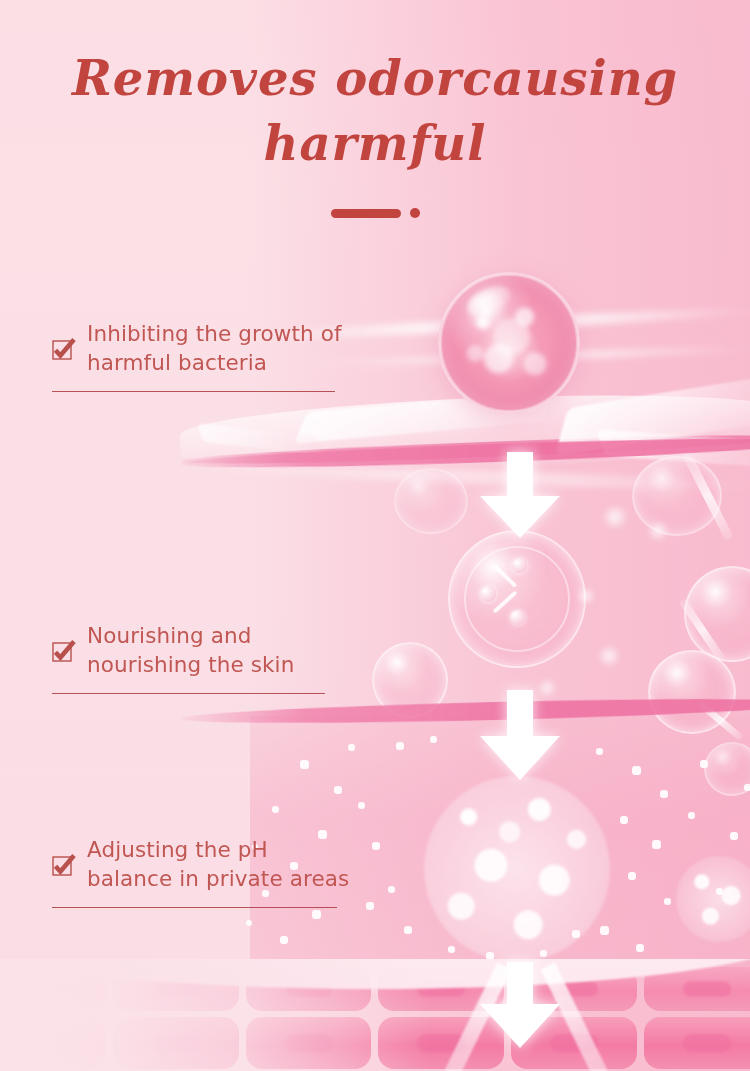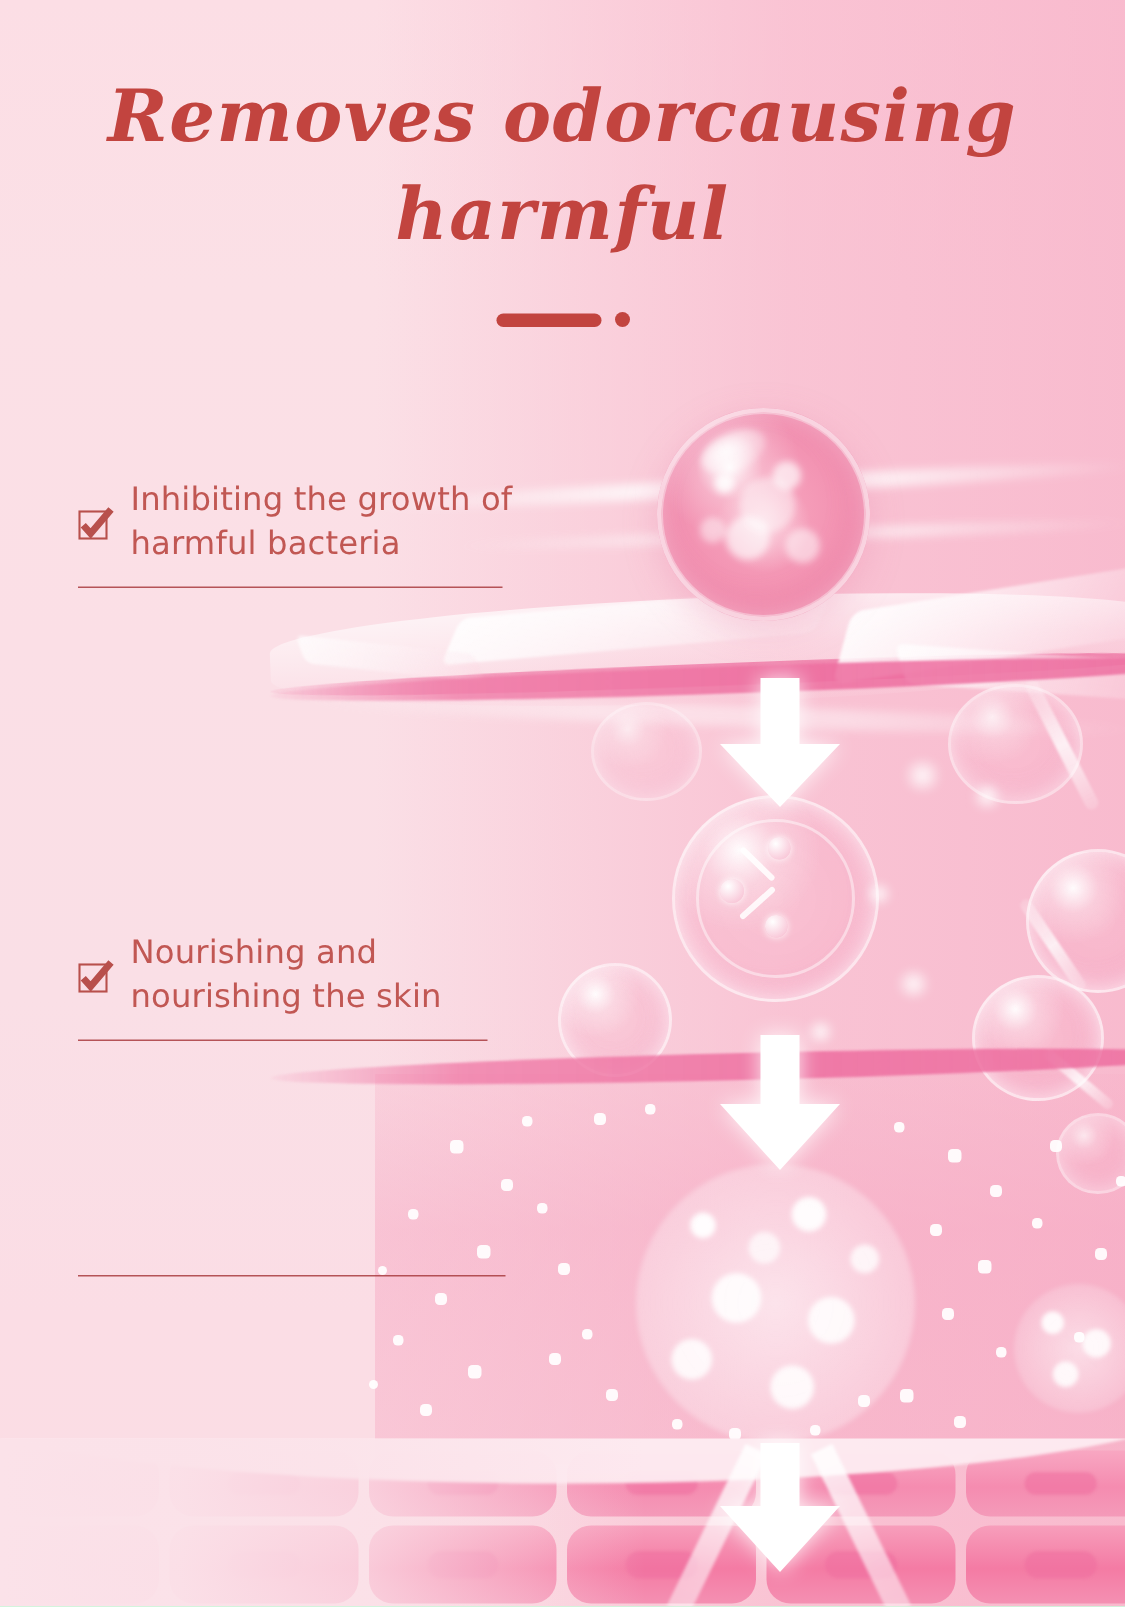--- a/index.html
+++ b/index.html
@@ -606,17 +606,26 @@
             <rect x="1" y="4" width="18" height="18" fill="none" stroke="#b8504c" stroke-width="1.4"></rect>
             <path d="M3.5 13.2 L8.4 18.6 L22 2.6" fill="none" stroke="#b8504c" stroke-width="4.6" stroke-linecap="butt" stroke-linejoin="miter"></path>
           </svg>
         </span>
         <span class="feature-text">Nourishing and nourishing the skin</span>
       </div>
       <div class="feature-rule"></div>
     </div>
 
     <div class="feature f3">
+      <div class="feature-row">
+        <span class="checkbox">
+          <svg width="23" height="23" viewBox="0 0 23 23" aria-hidden="true">
+            <rect x="1" y="4" width="18" height="18" fill="none" stroke="#b8504c" stroke-width="1.4"></rect>
+            <path d="M3.5 13.2 L8.4 18.6 L22 2.6" fill="none" stroke="#b8504c" stroke-width="4.6" stroke-linecap="butt" stroke-linejoin="miter"></path>
+          </svg>
+        </span>
+        <span class="feature-text">Adjusting the pH balance in private areas</span>
+      </div>
       <div class="feature-rule"></div>
     </div>
 
   </div>
 </div>
 
 </body></html>

